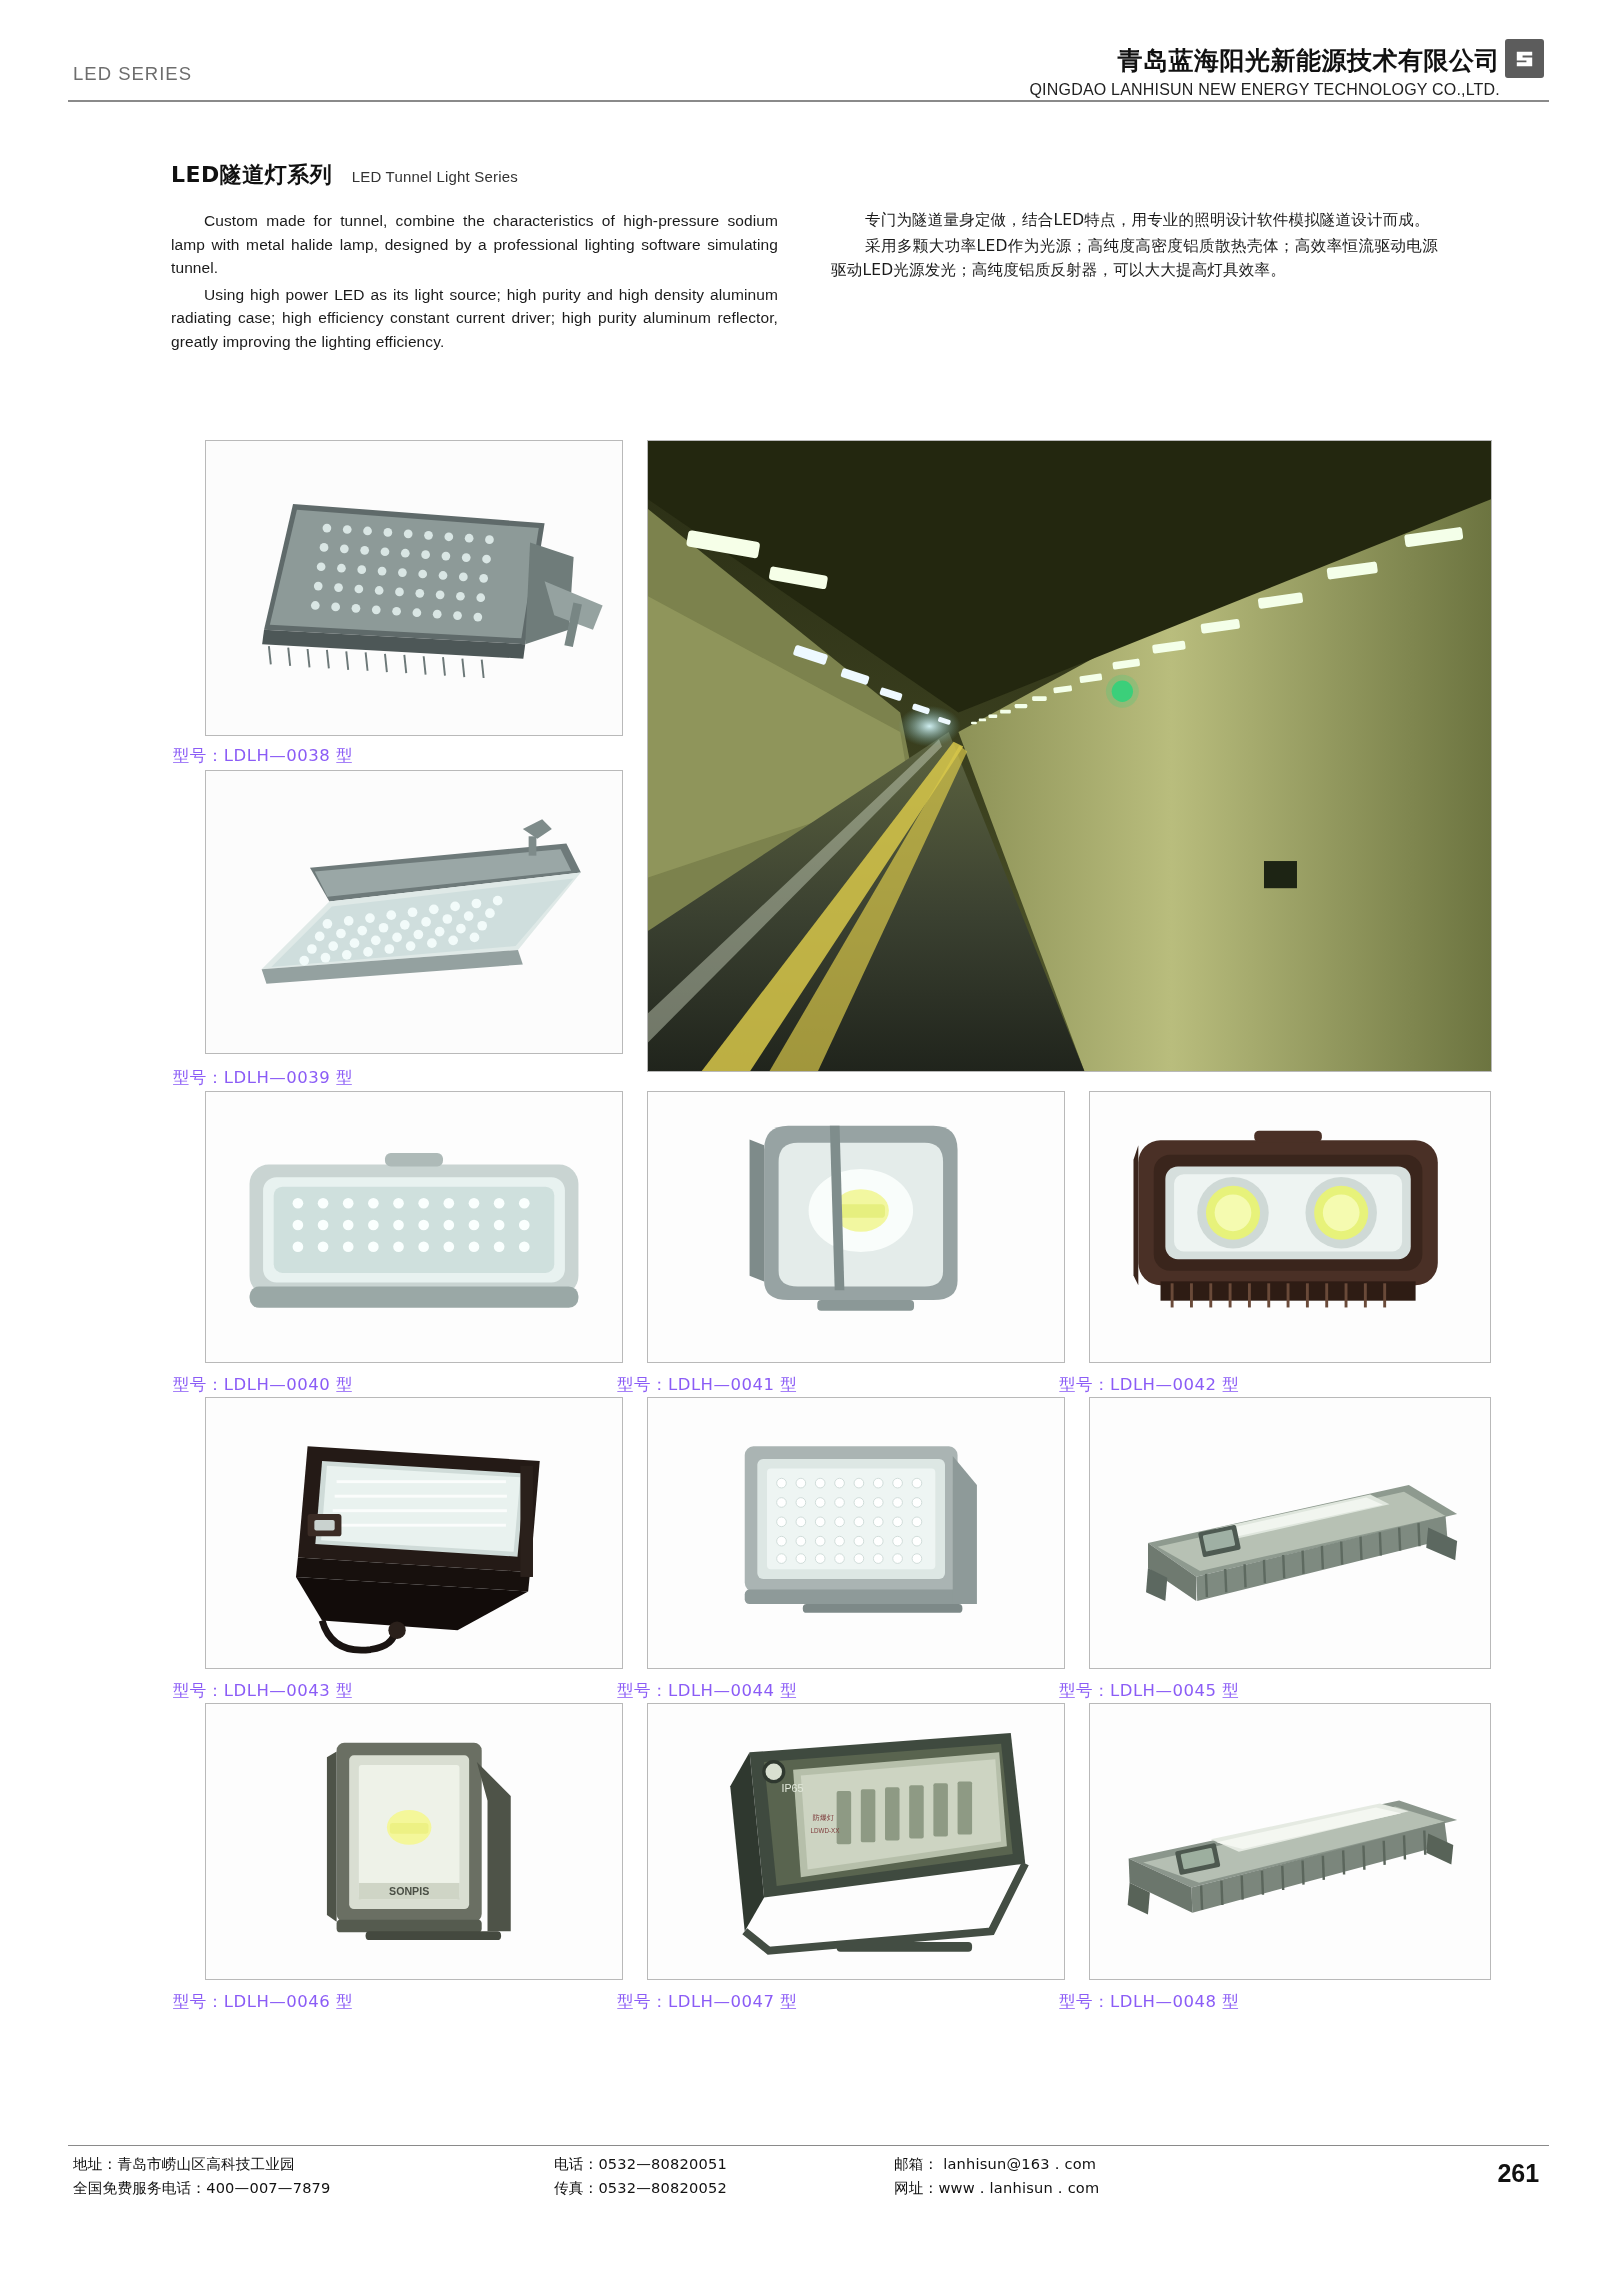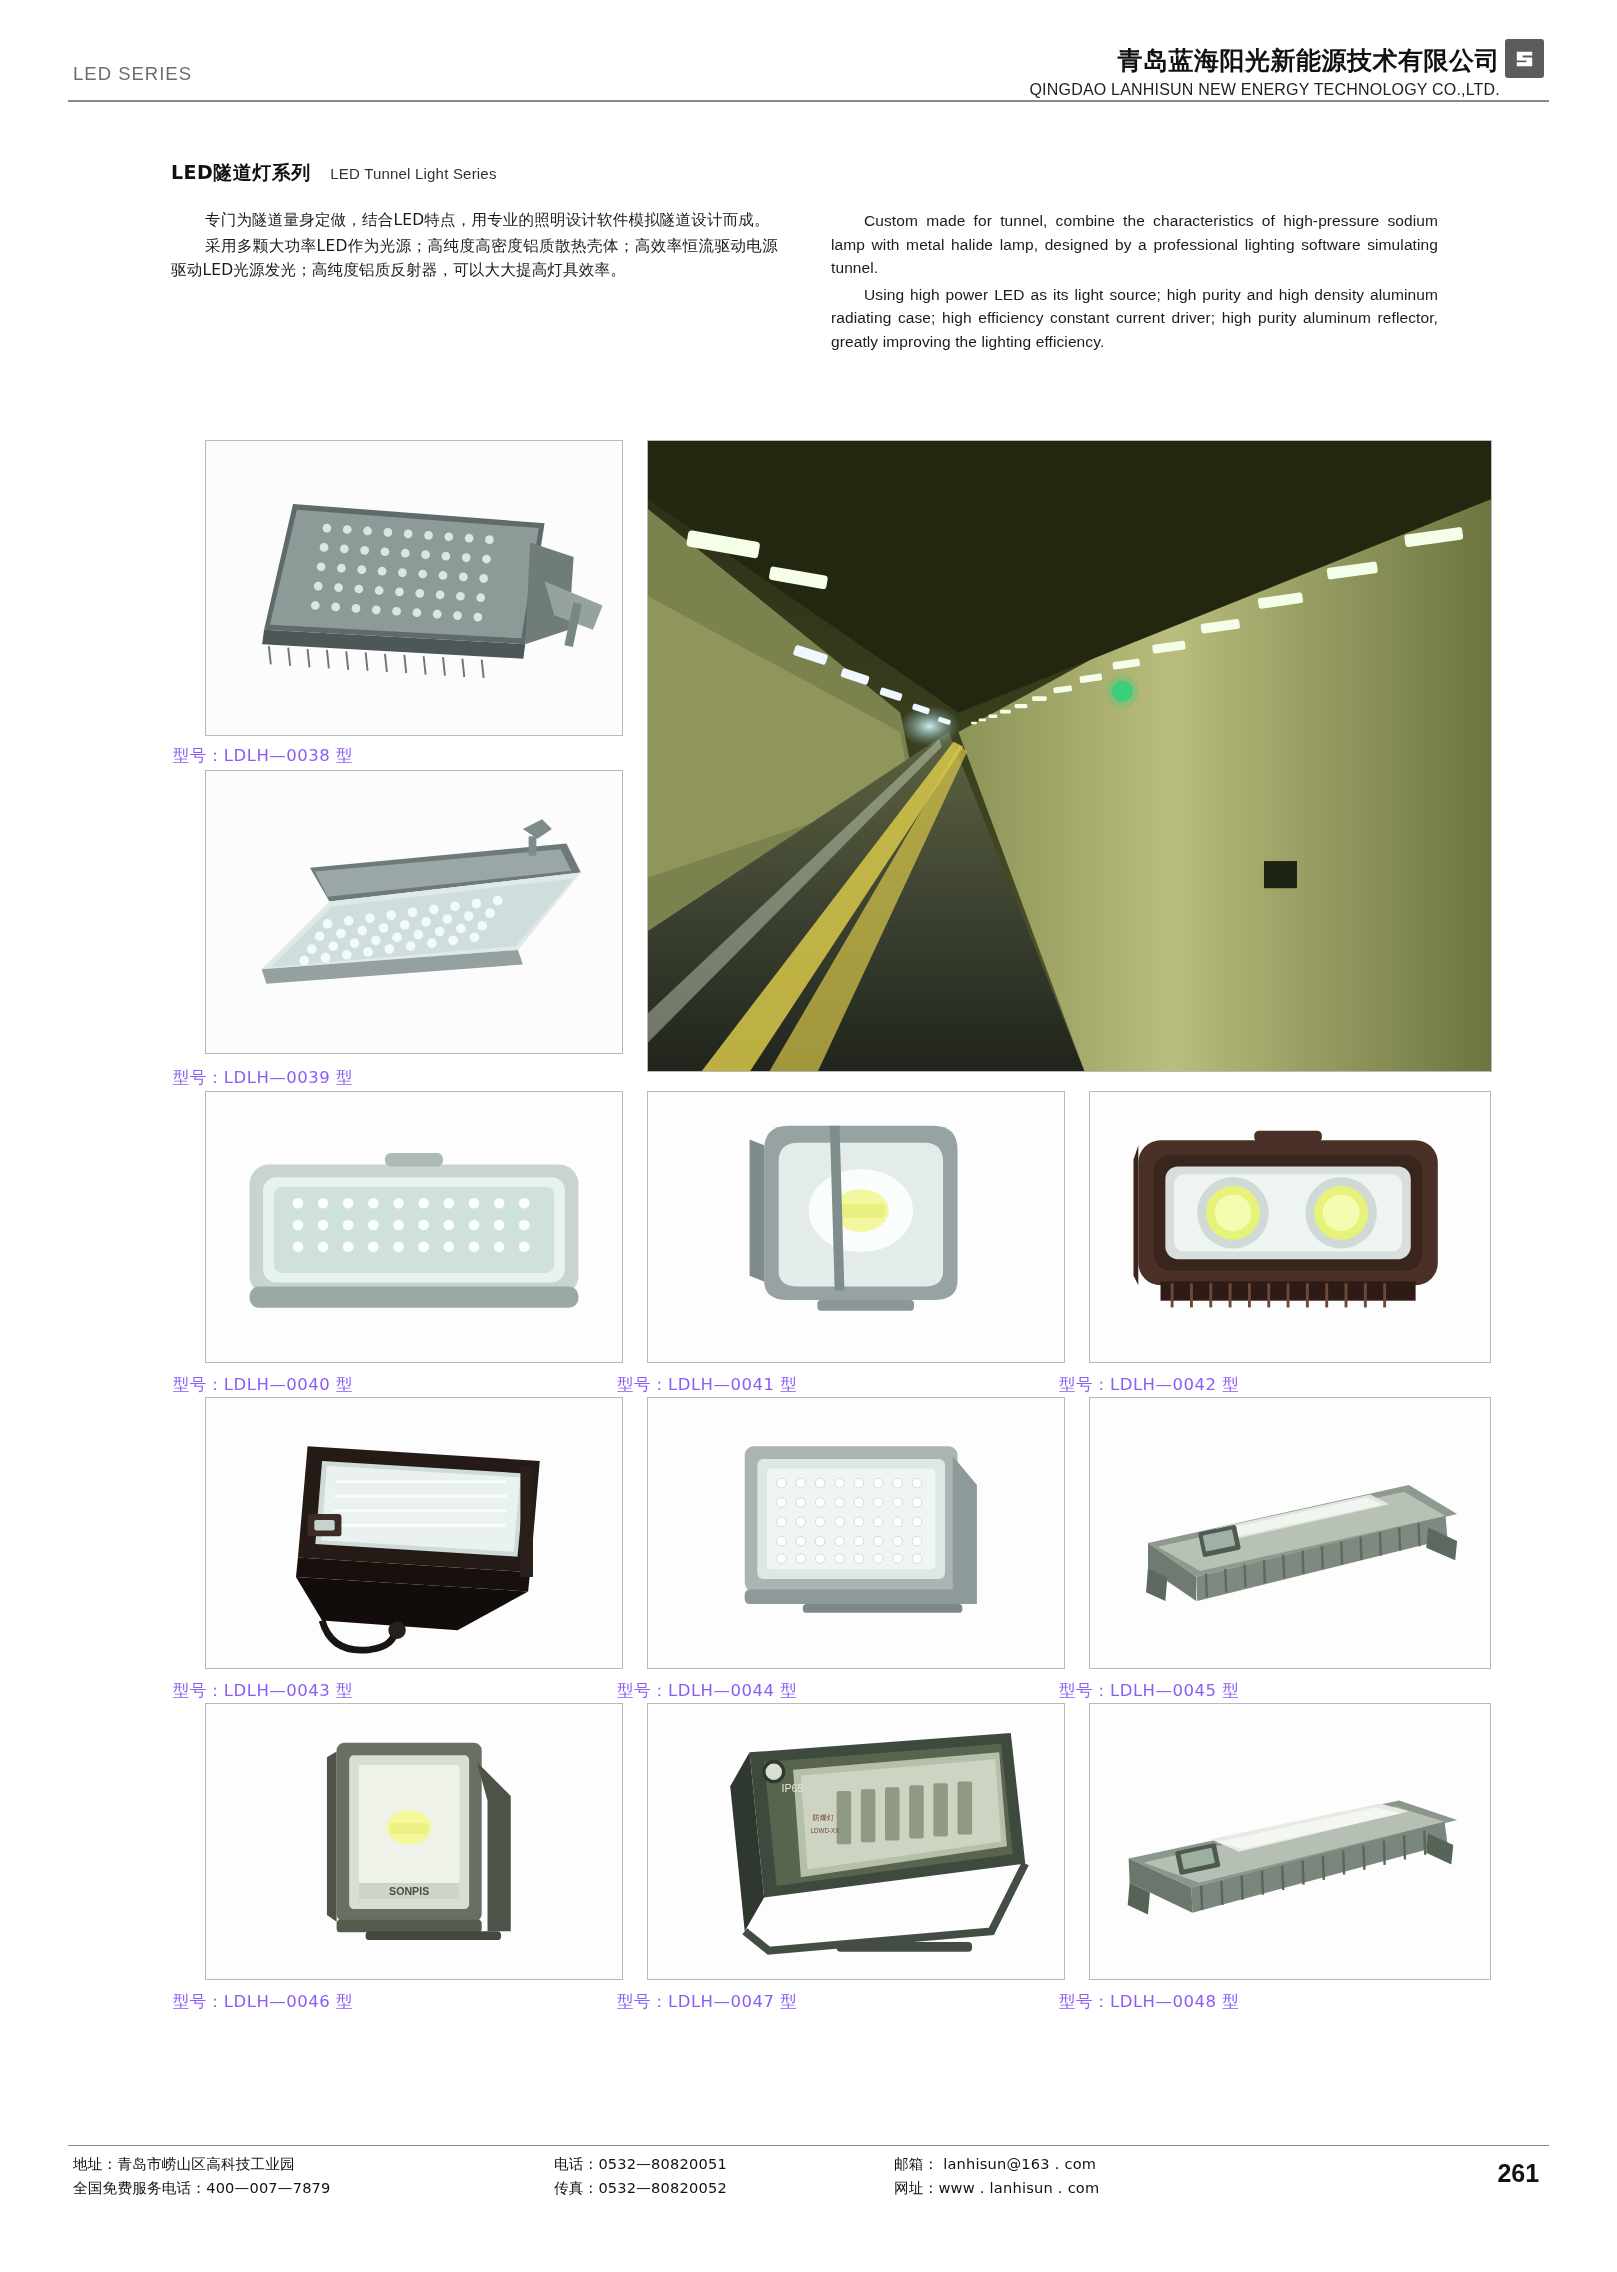--- a/index.html
+++ b/index.html
@@ -72,21 +72,21 @@
 
   
   .title-row {
     position: absolute;
     left: 171px; top: 160px;
     display: flex;
     align-items: baseline;
     gap: 19.4px;
   }
   .title-cn {
-    font-size: 19px;
+    font-size: 22px;
     font-weight: bold;
     color: #111;
     letter-spacing: 0.5px;
     font-family: "DejaVu Sans", sans-serif;
   }
   .title-en {
     font-size: 15px;
     color: #333;
     letter-spacing: 0.2px;
     font-family: "Liberation Sans", sans-serif;
@@ -200,27 +200,27 @@
     </div>
     <div class="header-rule"></div>
   </div>
 
   <div class="title-row">
     <div class="title-cn">LED隧道灯系列</div>
     <div class="title-en">LED Tunnel Light Series</div>
   </div>
 
   <div class="intro">
+    <div class="intro-col intro-en">
+      <p>Custom made for tunnel, combine the characteristics of high-pressure sodium lamp with metal halide lamp, designed by a professional lighting software simulating tunnel.</p>
+      <p class="p2">Using high power LED as its light source; high purity and high density aluminum radiating case; high efficiency constant current driver; high purity aluminum reflector, greatly improving the lighting efficiency.</p>
+    </div>
     <div class="intro-col intro-cn">
       <p>专门为隧道量身定做，结合LED特点，用专业的照明设计软件模拟隧道设计而成。</p>
       <p>采用多颗大功率LED作为光源；高纯度高密度铝质散热壳体；高效率恒流驱动电源驱动LED光源发光；高纯度铝质反射器，可以大大提高灯具效率。</p>
-    </div>
-    <div class="intro-col intro-en">
-      <p>Custom made for tunnel, combine the characteristics of high-pressure sodium lamp with metal halide lamp, designed by a professional lighting software simulating tunnel.</p>
-      <p class="p2">Using high power LED as its light source; high purity and high density aluminum radiating case; high efficiency constant current driver; high purity aluminum reflector, greatly improving the lighting efficiency.</p>
     </div>
   </div>
 
   <div class="gallery">
 
     <div class="figure-box" style="left:0px; top:0px; width:418px; height:296px;">
       <svg class="art" viewBox="0 0 860 610" preserveAspectRatio="xMidYMid meet" aria-hidden="true">
         <rect width="860" height="610" fill="#fcfcfc"></rect>
         <g transform="translate(60,90)">
           <polygon points="120,40 640,80 600,330 60,300" fill="#5f6a6a"></polygon>

